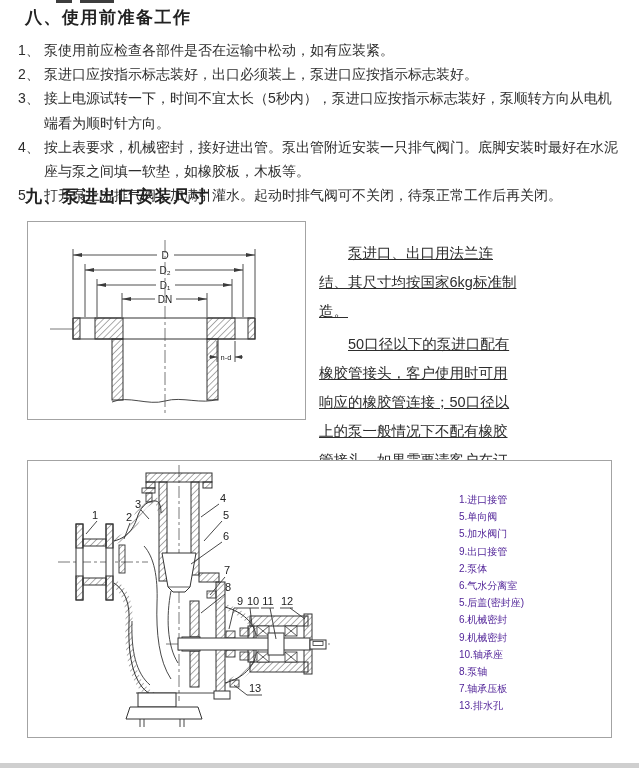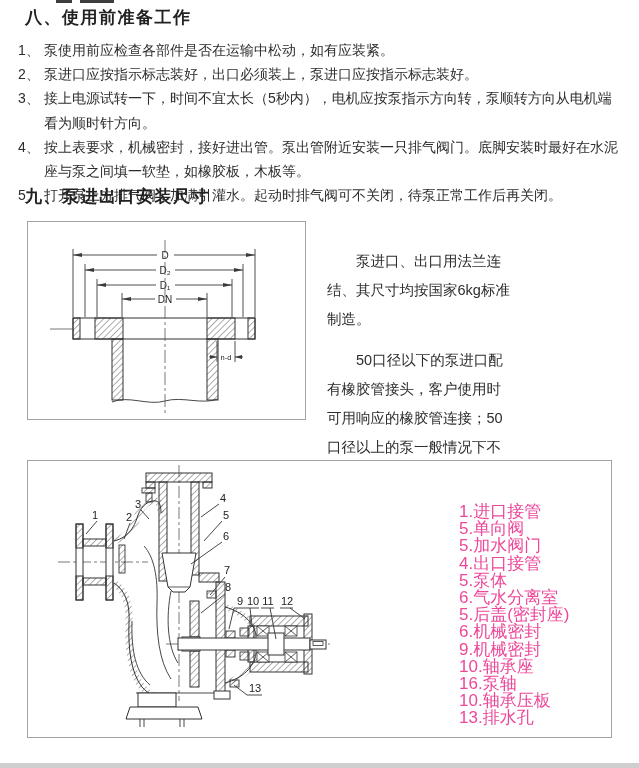--- a/index.html
+++ b/index.html
@@ -19,29 +19,29 @@
   .prep-item .num{flex:0 0 26px;}
   .prep-item .txt{flex:1;}
   
   .fig-row{display:flex;margin:13px 0 0 27px;}
   .fig-box{
     width:277px;height:197px;border:1px solid #a3a3a3;background:#fff;
     box-sizing:content-box;flex:0 0 auto;
   }
   .fig9-text{width:316px;margin-left:9px;padding-top:14px;font-size:14.5px;
     line-height:29px;color:#2d2d2d;}
-  .fig9-text p{margin:12px;text-indent:2em;}
+  .fig9-text p{margin:4px;text-indent:2em;text-decoration:underline;}
   
   .fig10-box{
     position:relative;width:583px;height:276px;border:1px solid #a3a3a3;
     margin:12px 0 0 27px;background:#fff;
   }
   .parts-list{
-    position:absolute;left:431px;top:42px;margin:0;padding:0;list-style:none;
-    font-size:17px;line-height:17.2px;color:#ec4899;
+    position:absolute;left:431px;top:30px;margin:0;padding:0;list-style:none;
+    font-size:10px;line-height:17.2px;color:#4c1d95;
   }
   svg text{font-family:"Liberation Sans","DejaVu Sans",sans-serif;}
   .crop-artifact{position:absolute;top:0;background:#3d3d3d;height:3px;}
   .page-edge{position:absolute;left:0;bottom:0;width:639px;height:5px;background:#cfcfcf;}
 </style>
 </head>
 <body>
 
 <div class="crop-artifact" style="left:56px;width:16px;"></div>
 <div class="crop-artifact" style="left:80px;width:34px;"></div>
@@ -52,21 +52,21 @@
     <div class="prep-item">
       <span class="num">1、</span>
       <span class="txt">泵使用前应检查各部件是否在运输中松动，如有应装紧。</span>
     </div>
     <div class="prep-item">
       <span class="num">2、</span>
       <span class="txt">泵进口应按指示标志装好，出口必须装上，泵进口应按指示标志装好。</span>
     </div>
     <div class="prep-item">
       <span class="num">3、</span>
-      <span class="txt">接上电源试转一下，时间不宜太长（5秒内），电机应按泵指示方向转，泵顺转方向从电机端看为顺时针方向。</span>
+      <span class="txt">接上电源试转一下，时间不宜太长（5秒内），泵进口应按指示标志装好，泵顺转方向从电机端看为顺时针方向。</span>
     </div>
     <div class="prep-item">
       <span class="num">4、</span>
       <span class="txt">按上表要求，机械密封，接好进出管。泵出管附近安装一只排气阀门。底脚安装时最好在水泥座与泵之间填一软垫，如橡胶板，木板等。</span>
     </div>
     <div class="prep-item">
       <span class="num">5、</span>
       <span class="txt">打开泵上方排气阀，加满引灌水。起动时排气阀可不关闭，待泵正常工作后再关闭。</span>
     </div>
   </div>
@@ -279,27 +279,27 @@
         <text x="225" y="144">10</text>
         <text x="240" y="144">11</text>
         <text x="259" y="144">12</text>
         <text x="227" y="231">13</text>
       </g>
     </svg>
     <ul class="parts-list">
       <li>1.进口接管</li>
       <li>5.单向阀</li>
       <li>5.加水阀门</li>
-      <li>4.出口接管</li>
-      <li>5.泵体</li>
+      <li>9.出口接管</li>
+      <li>2.泵体</li>
       <li>6.气水分离室</li>
       <li>5.后盖(密封座)</li>
       <li>6.机械密封</li>
       <li>9.机械密封</li>
       <li>10.轴承座</li>
-      <li>16.泵轴</li>
-      <li>10.轴承压板</li>
+      <li>8.泵轴</li>
+      <li>7.轴承压板</li>
       <li>13.排水孔</li>
     </ul>
   </div>
 </div>
 
 <div class="page-edge"></div>
 
 </body></html>

